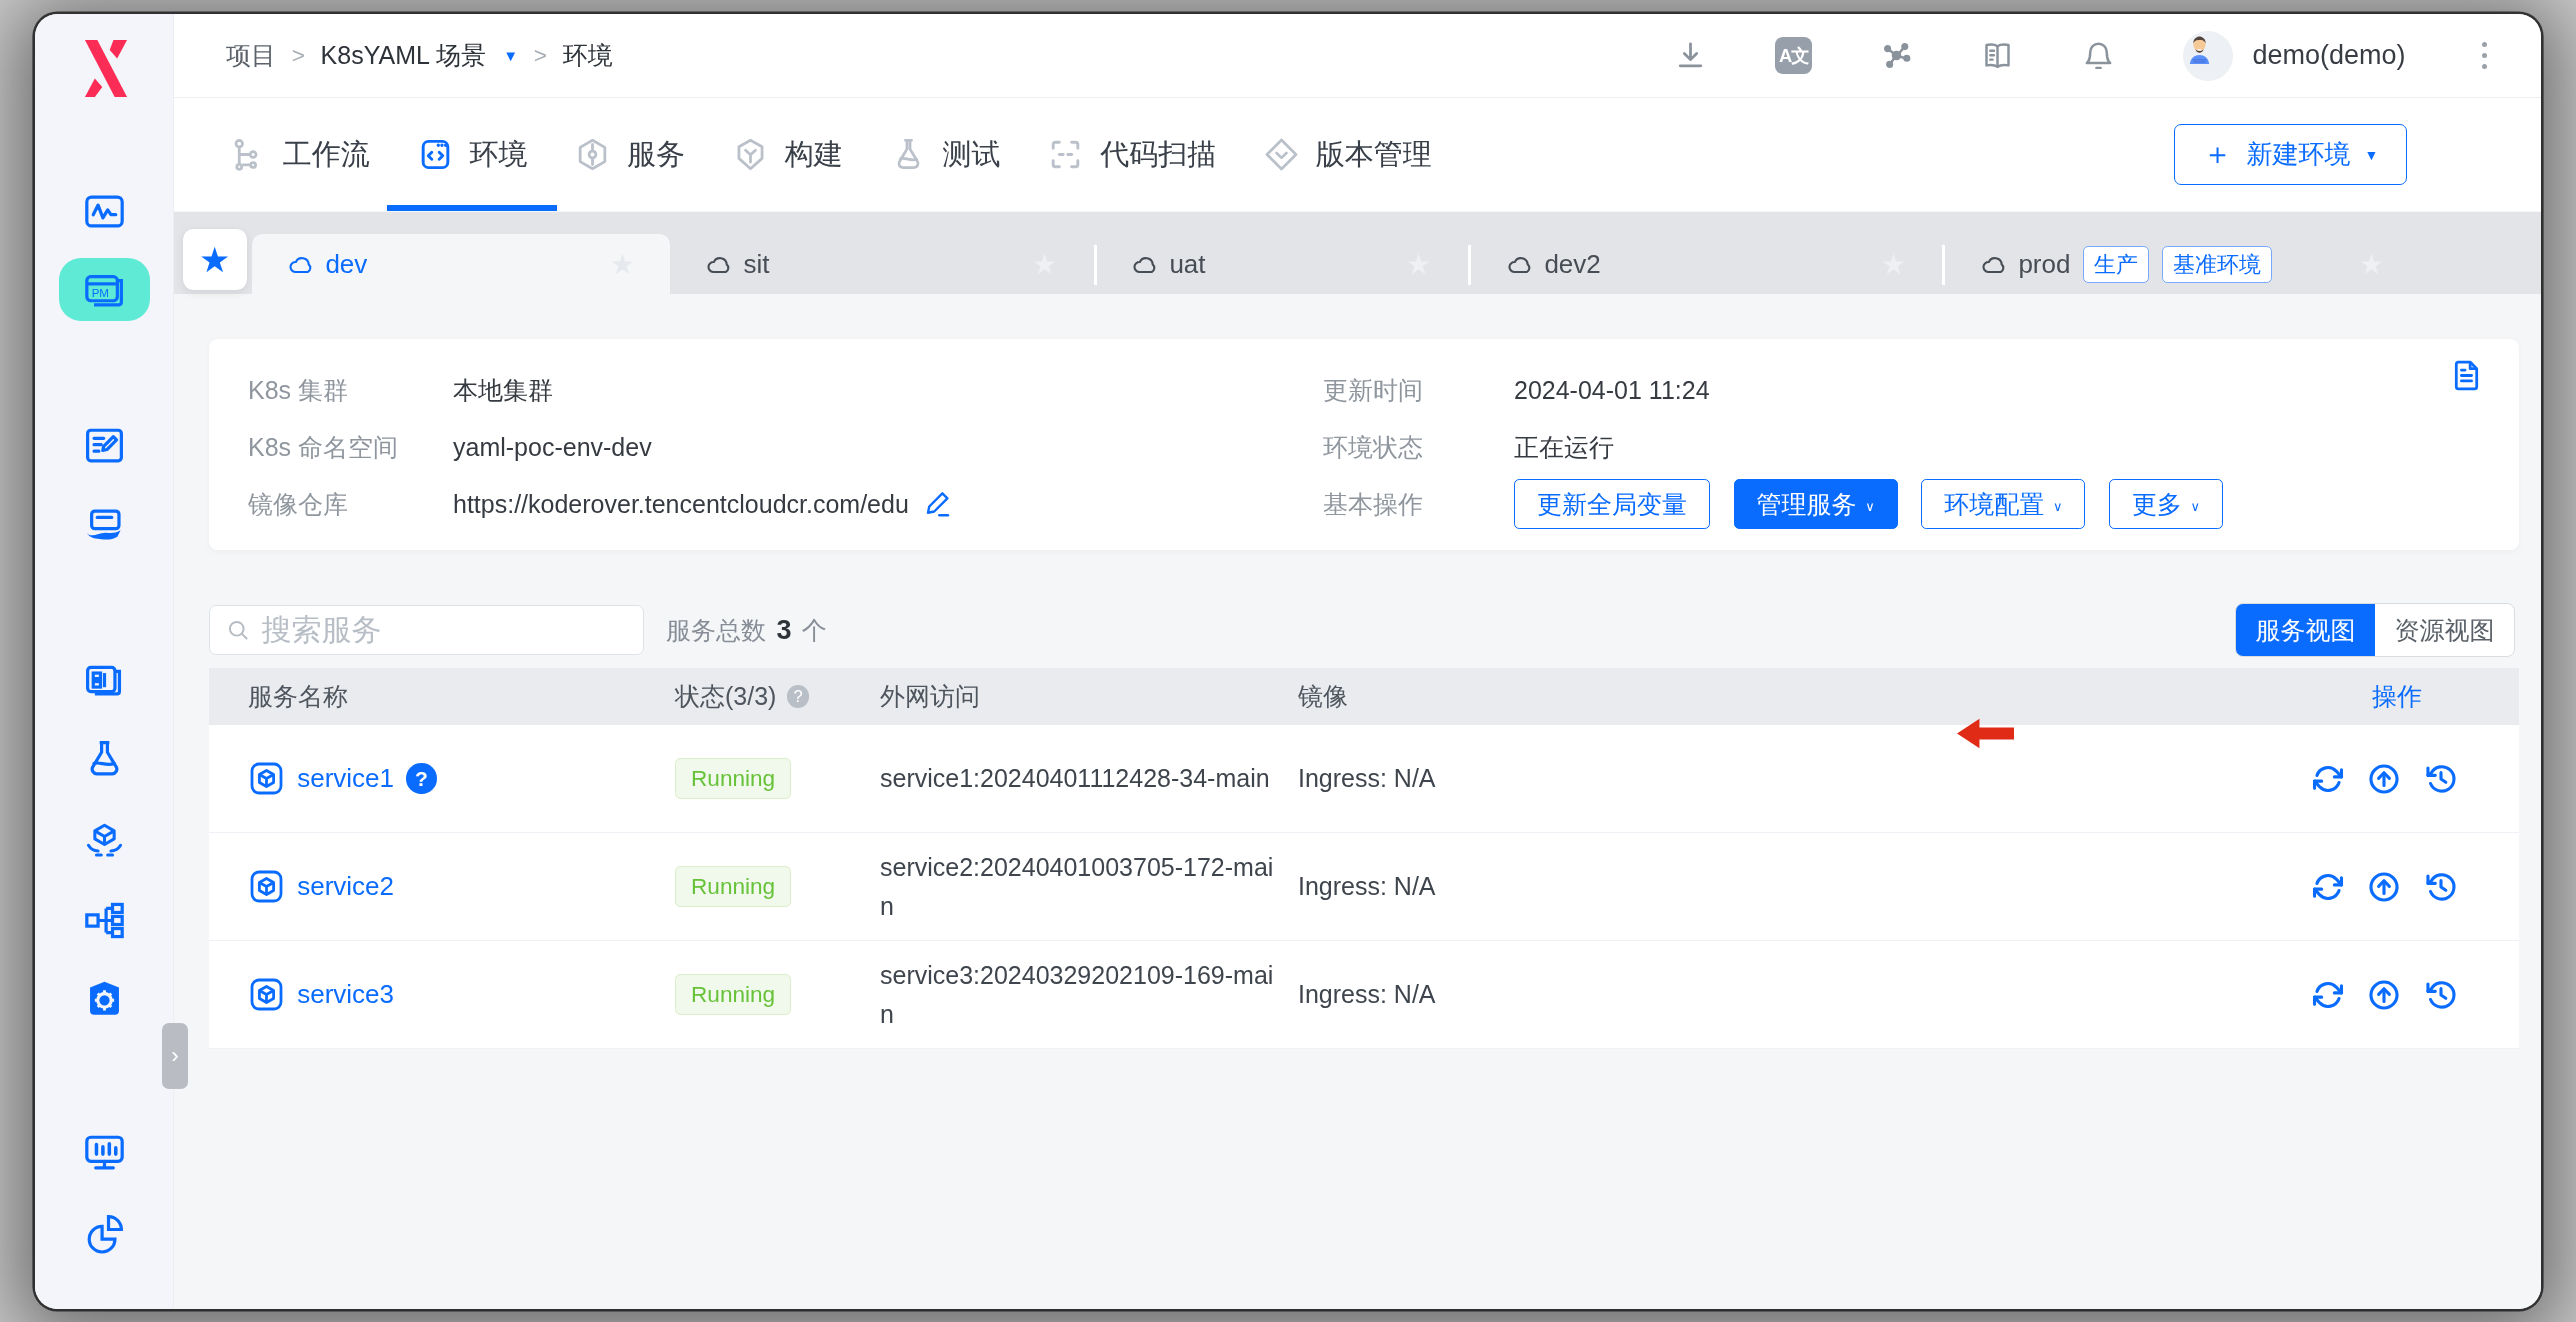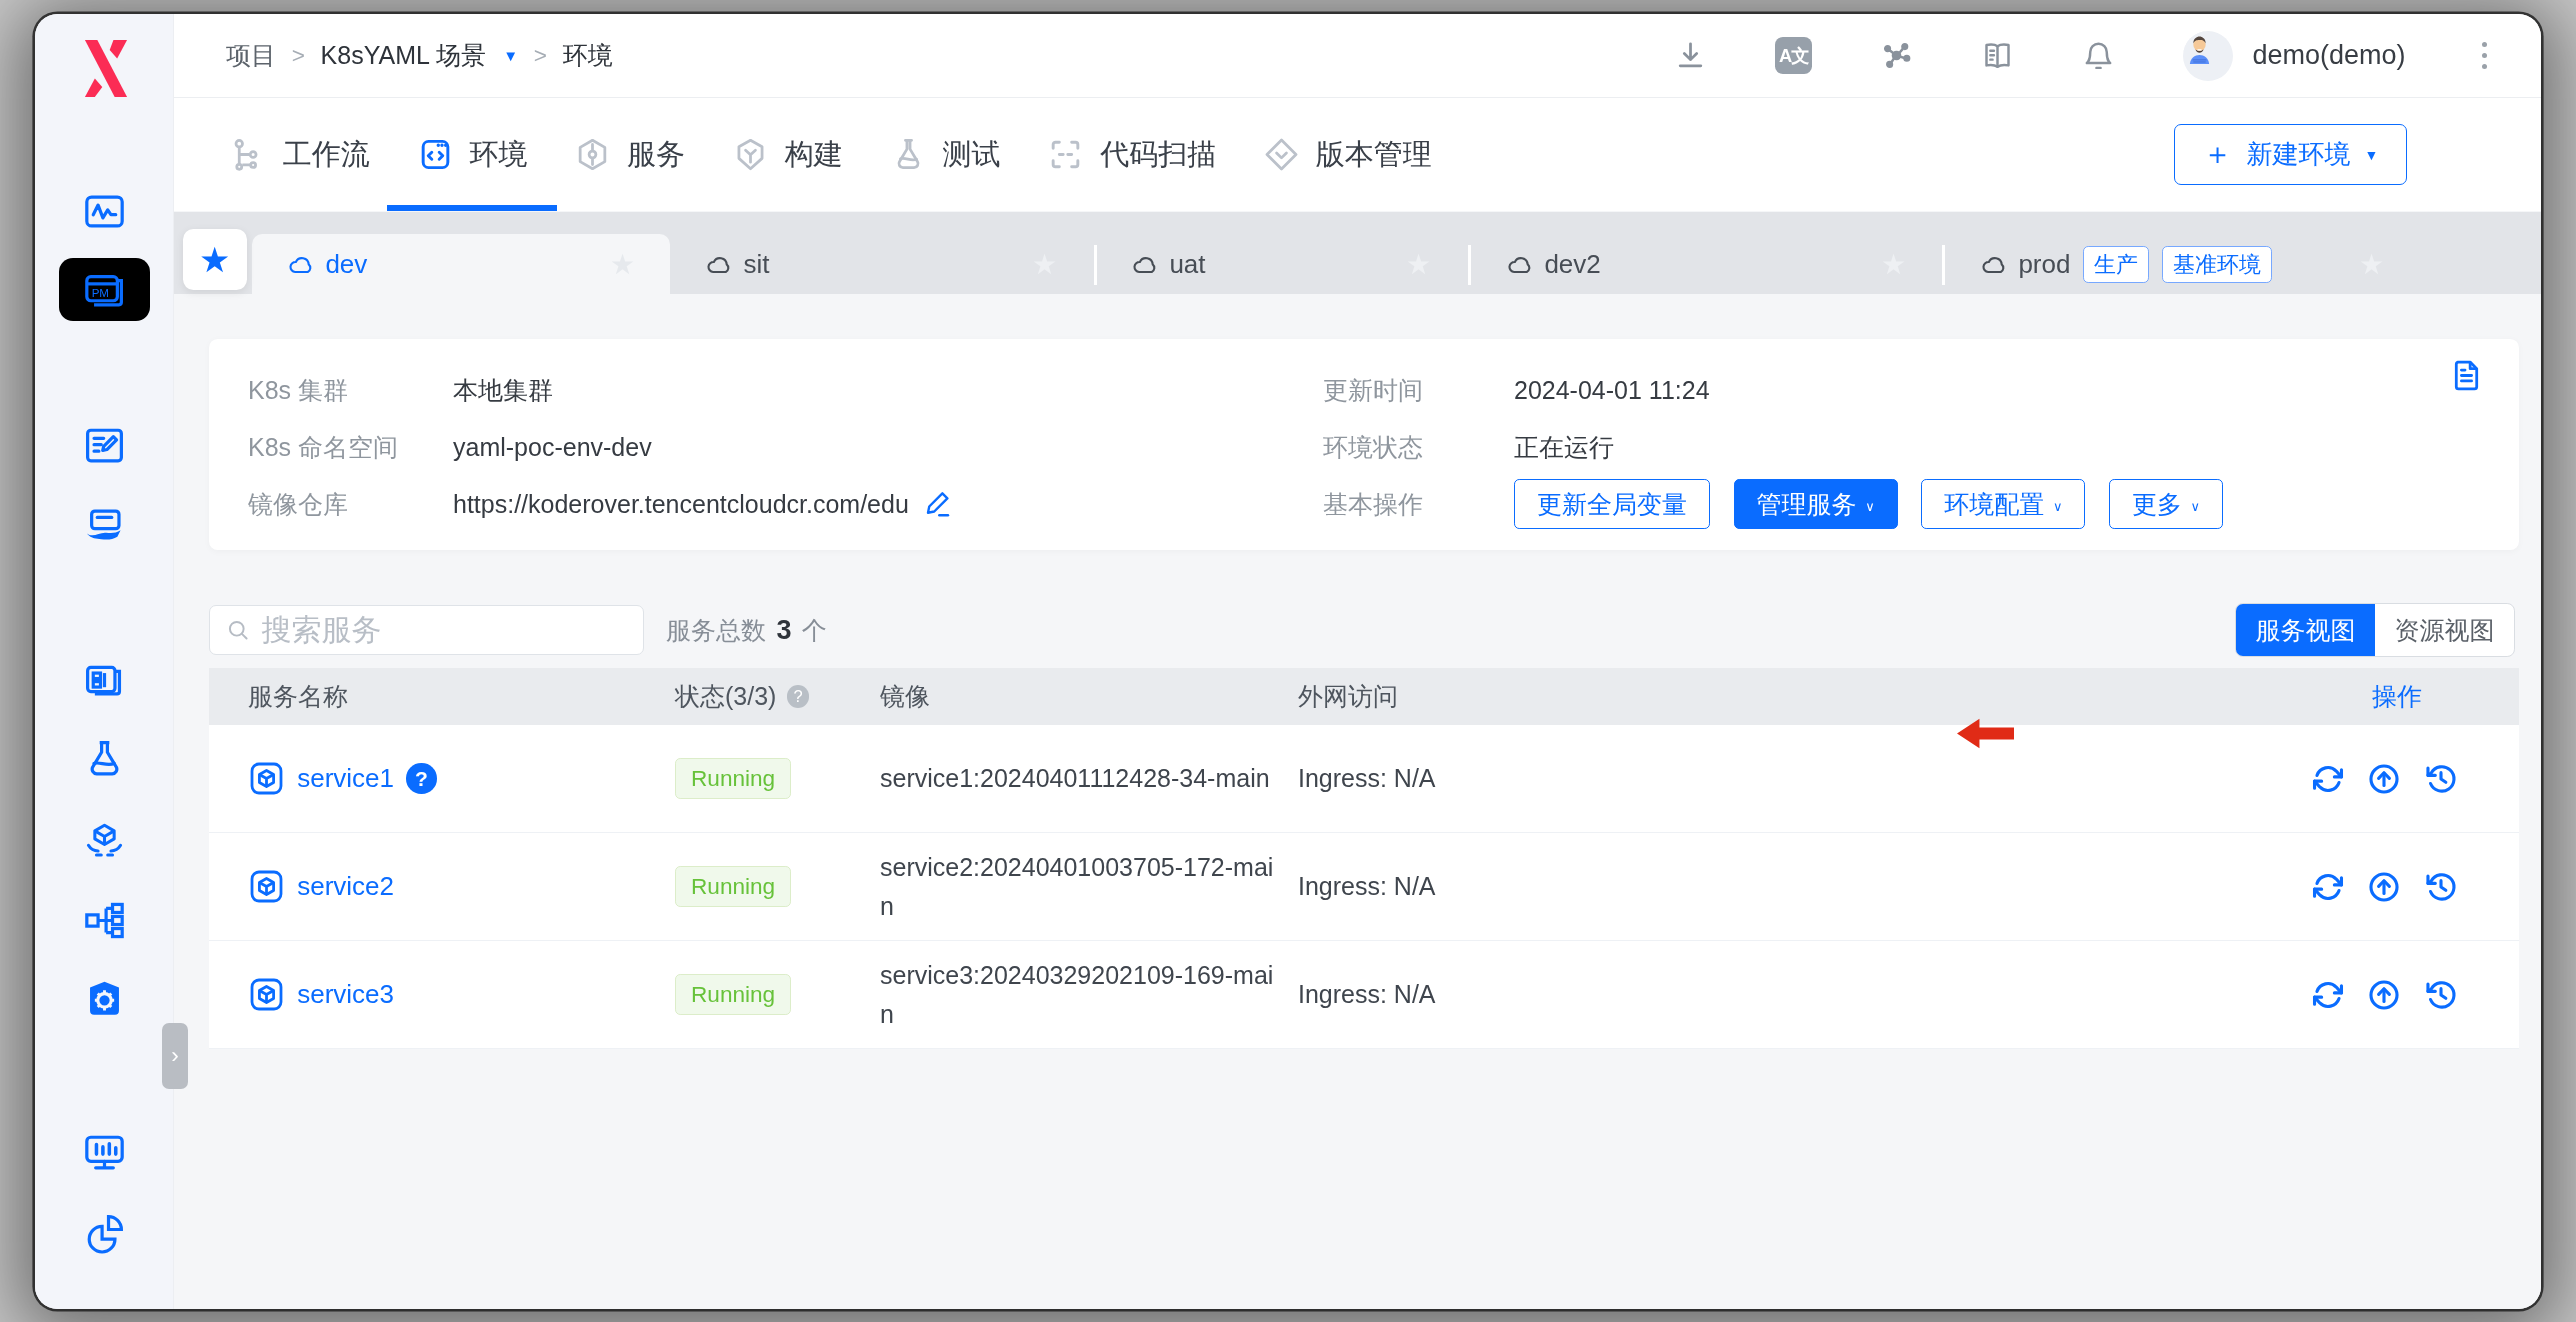--- a/index.html
+++ b/index.html
@@ -13,21 +13,21 @@
   .window {
     position:absolute; left:35px; top:14px; width:2506px; height:1295px;
     background:#f5f6f8; border-radius:22.6px; overflow:hidden;
     box-shadow:0 0 0 2.6px rgba(25,25,25,.8), 0 8.7px 70px 17.4px rgba(0,0,0,.45);
   }
   
   .sidebar { position:absolute; left:0; top:0; width:139px; height:1295px; background:#f3f5fa; border-right:0.9px solid #eceef2; }
   .logo { position:absolute; left:44px; top:26px; width:54px; height:57px; }
   .side-ic { position:absolute; left:24.4px; width:91px; height:63px; display:flex; align-items:center; justify-content:center; color:#0a6cff; }
   .side-ic svg { width:45px; height:45px; }
-  .side-ic.active { background:#000000; border-radius:14px; }
+  .side-ic.active { background:#5eead4; border-radius:22px; }
   .collapse-handle { position:absolute; left:127px; top:1009px; width:26px; height:66px; background:#b9bdc3; border-radius:7px; display:flex; align-items:center; justify-content:center; color:#fff; font-size:22.6px; z-index:5; }
   
   .topbar { position:absolute; left:139px; top:0; width:2367px; height:84px; background:#fff; border-bottom:0.9px solid #eceef1; display:flex; align-items:center; padding:0 45px 0 52px; }
   .crumbs { display:flex; align-items:center; gap:15.7px; font-size:25px; }
   .crumb-proj { color:#5c636b; }
   .crumb-sep { color:#a6adb5; font-size:22.6px; }
   .crumb-strong { color:#2e333a; }
   .crumb-caret { color:#0a6cff; font-size:15px; margin-left:1.7px; }
   .top-right { margin-left:auto; display:flex; align-items:center; gap:68px; color:#8a929c; }
   .top-right svg { width:33px; height:33px; }
@@ -474,22 +474,22 @@
       <div class="vseg">资源视图</div>
     </div>
 
     <section class="tbl">
       <div class="trow thead">
         <div style="padding-left:39px">服务名称</div>
         <div class="th-status">
           <span>状态(3/3)</span>
           <span class="qgray">?</span>
         </div>
+        <div>外网访问</div>
         <div>镜像</div>
-        <div>外网访问</div>
         <div class="cell-action" style="display:block">操作</div>
       </div>
 
       <div class="trow tr">
         <div class="cell-name">
           <svg class="cube" viewBox="0 0 42 42" width="37" height="37">
                 <use href="#i-cube"></use>
               </svg>
           <a class="svc-link">service1</a>
           <span class="qblue">?</span>

